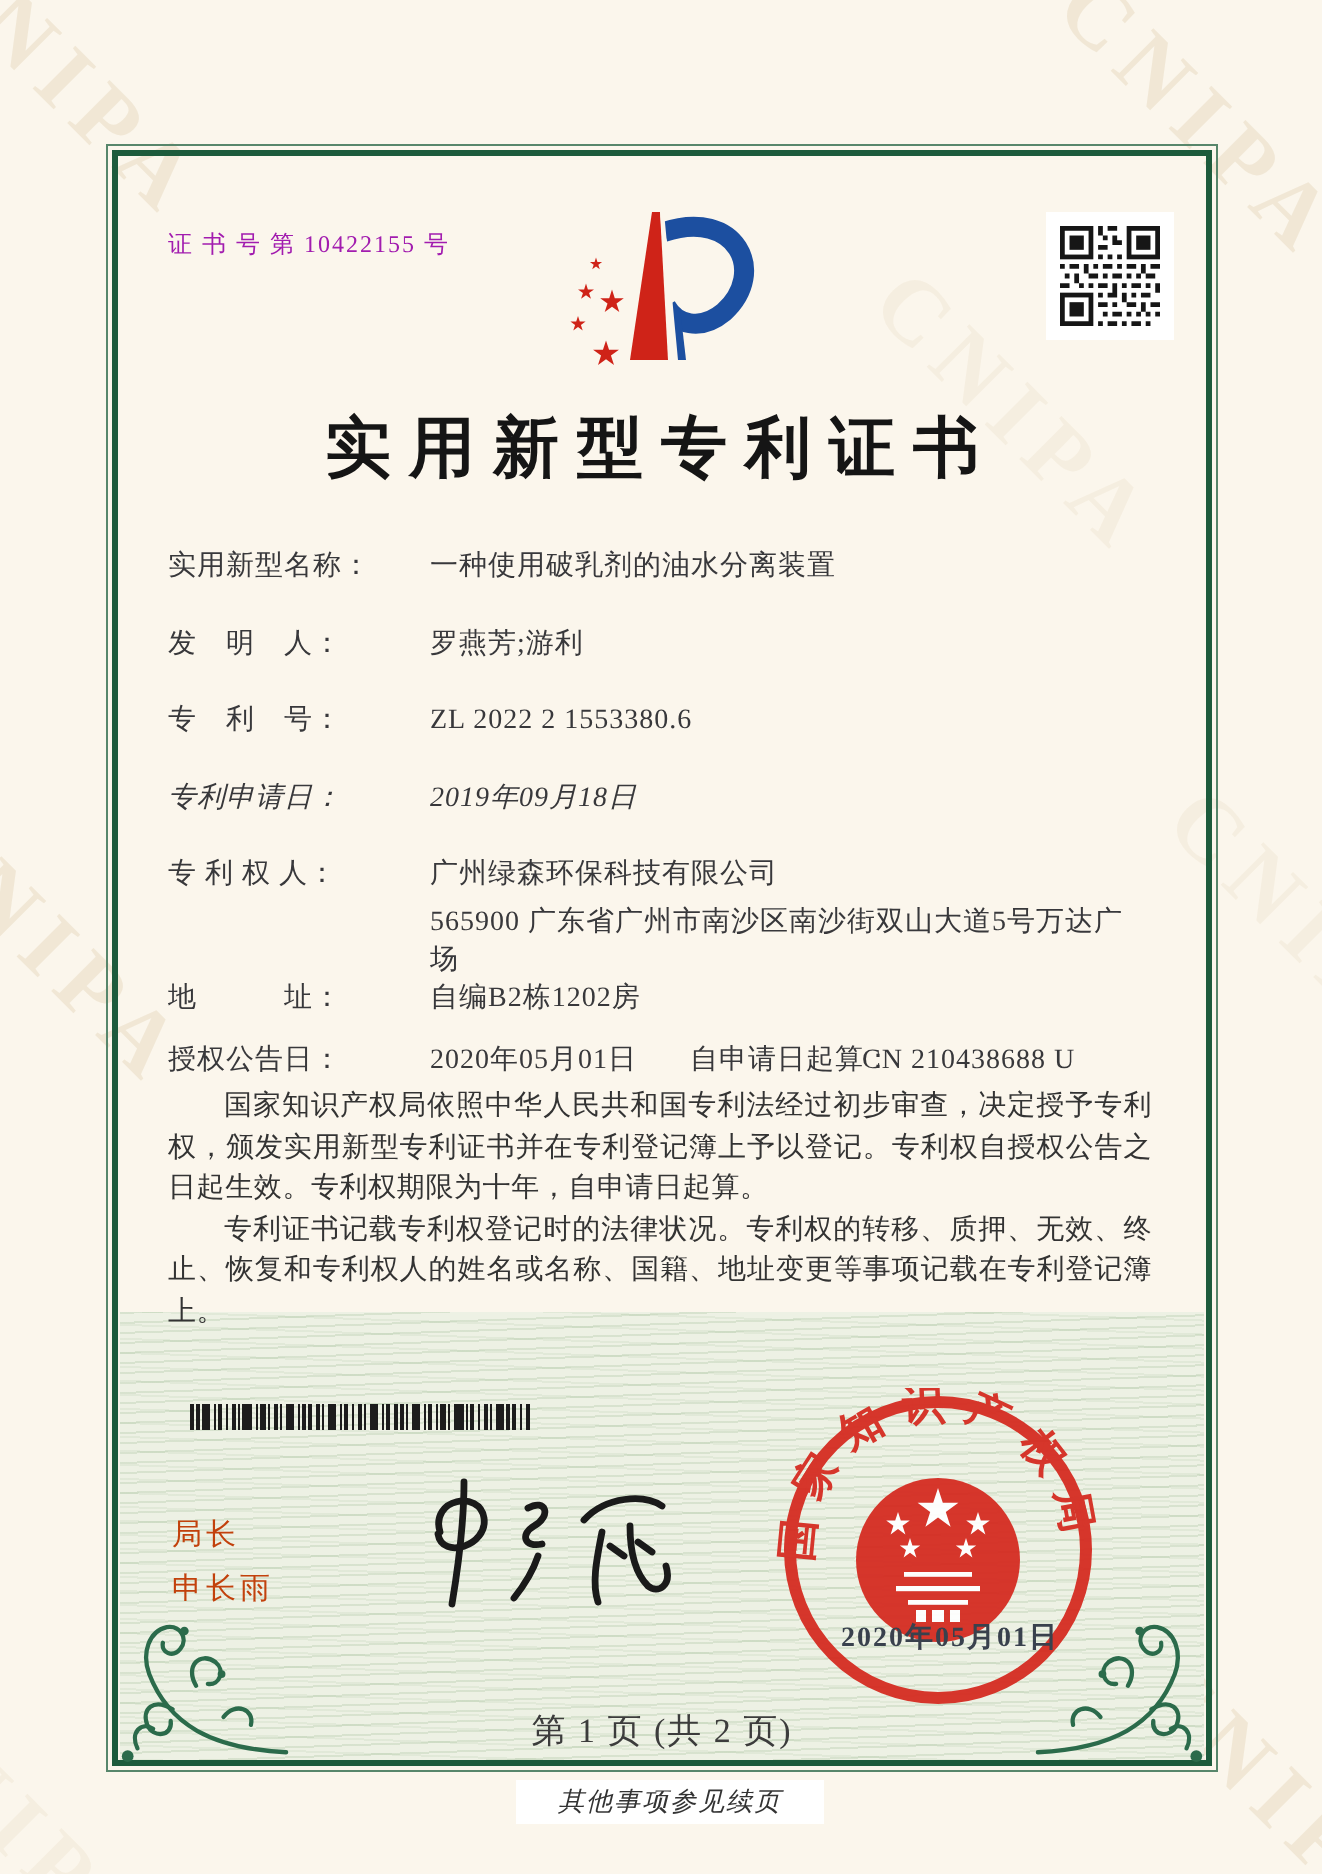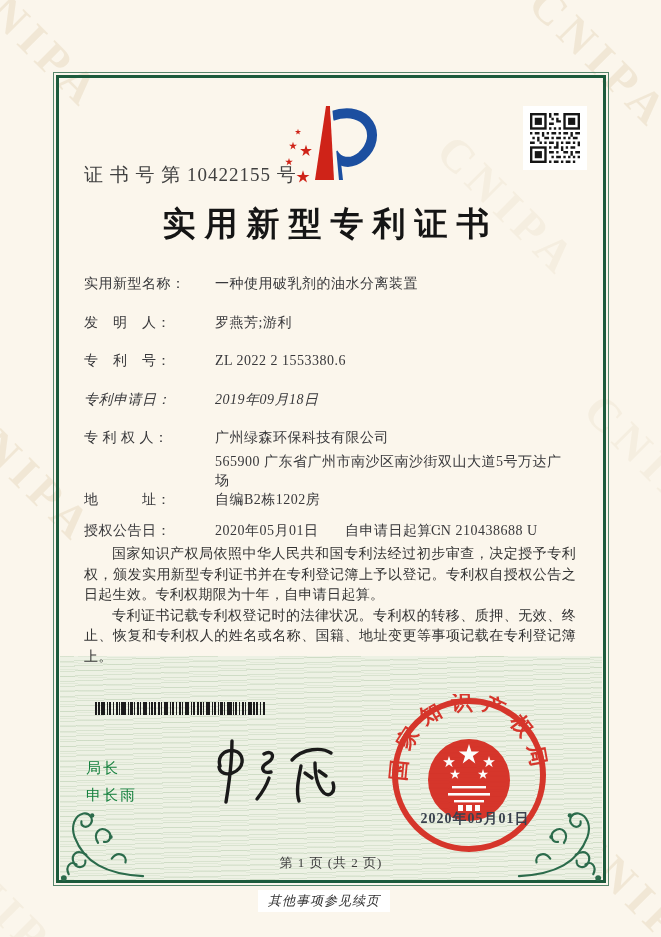--- a/index.html
+++ b/index.html
@@ -19,21 +19,21 @@
   .frame-inner{position:absolute;inset:2px;border:3px solid #1d5b3c;box-sizing:border-box;}
 
   
   .band{position:absolute;left:60px;top:656px;width:542px;height:224px;
         background:
           repeating-linear-gradient(178deg, rgba(140,175,130,.22) 0 1px, rgba(0,0,0,0) 1px 5px),
           repeating-linear-gradient(2deg, rgba(140,175,130,.12) 0 1px, rgba(0,0,0,0) 1px 7px),
           #edf1e4;}
 
   
-  .cert-no{position:absolute;left:84px;top:114px;font-size:19px;letter-spacing:1px;color:#404040;margin-top:48px;}
+  .cert-no{position:absolute;left:84px;top:114px;font-size:12px;letter-spacing:1px;color:#a21caf;}
   .qr-pad{position:absolute;left:523px;top:106px;width:64px;height:64px;background:#fff;}
   .qr-pad svg{position:absolute;left:7px;top:7px;}
   .logo{position:absolute;left:280px;top:98px;width:112px;height:100px;}
   .title{position:absolute;left:0;top:202px;width:661px;text-align:center;
          font-size:33px;font-weight:700;letter-spacing:9px;color:#151515;}
 
   
   .fields{position:absolute;left:84px;top:274px;width:486px;font-size:14px;color:#38383b;}
   .frow{position:absolute;left:0;display:flex;line-height:19px;gap:29px;}
   .flabel{display:inline-block;width:102px;flex:0 0 102px;letter-spacing:.5px;white-space:nowrap;}
@@ -49,32 +49,32 @@
   .legal p{margin:0;text-indent:2em;letter-spacing:.3px;}
 
   
   .barcode{position:absolute;left:95px;top:702px;width:170px;height:13px;
     background:
       repeating-linear-gradient(90deg,#1c1c1c 0 1px,rgba(0,0,0,0) 1px 3px),
       repeating-linear-gradient(90deg,#1c1c1c 0 2px,rgba(0,0,0,0) 2px 7px),
       repeating-linear-gradient(90deg,rgba(0,0,0,0) 0 4px,#1c1c1c 4px 5px,rgba(0,0,0,0) 5px 11px);}
 
   
-  .director{position:absolute;left:86px;top:755px;font-size:15px;letter-spacing:2px;color:#15803d;line-height:27px;}
+  .director{position:absolute;left:86px;top:755px;font-size:15px;letter-spacing:2px;color:#c2410c;line-height:27px;}
   .sig{position:absolute;left:200px;top:736px;}
 
   
   .seal{position:absolute;left:388px;top:694px;width:162px;height:162px;opacity:.93;}
   .seal-date{position:absolute;left:402px;top:810px;width:146px;text-align:center;
              font-size:14px;letter-spacing:1px;color:#39414d;font-weight:700;}
 
   
   .page-num{position:absolute;left:53px;top:854px;width:556px;text-align:center;
-            font-size:13px;letter-spacing:1px;color:#3c3c3c;}
-  .cont-strip{position:absolute;left:258px;top:890px;background:#fff;padding:2px 10px;
+            font-size:17px;letter-spacing:1px;color:#3c3c3c;}
+  .cont-strip{position:absolute;left:258px;top:890px;background:#fff;padding:2px 21px;
               font-size:13px;letter-spacing:1px;color:#333;font-style:italic;}
 
   .orn{position:absolute;width:88px;height:88px;}
   .orn.left{left:57px;top:794px;}
   .orn.right{left:517px;top:794px;transform:scaleX(-1);}
   .orn path{stroke:#2b6b4b;stroke-width:2.2;fill:none;stroke-linecap:round;}
   .orn circle{fill:#2b6b4b;}
 </style>
 </head>
 <body>

